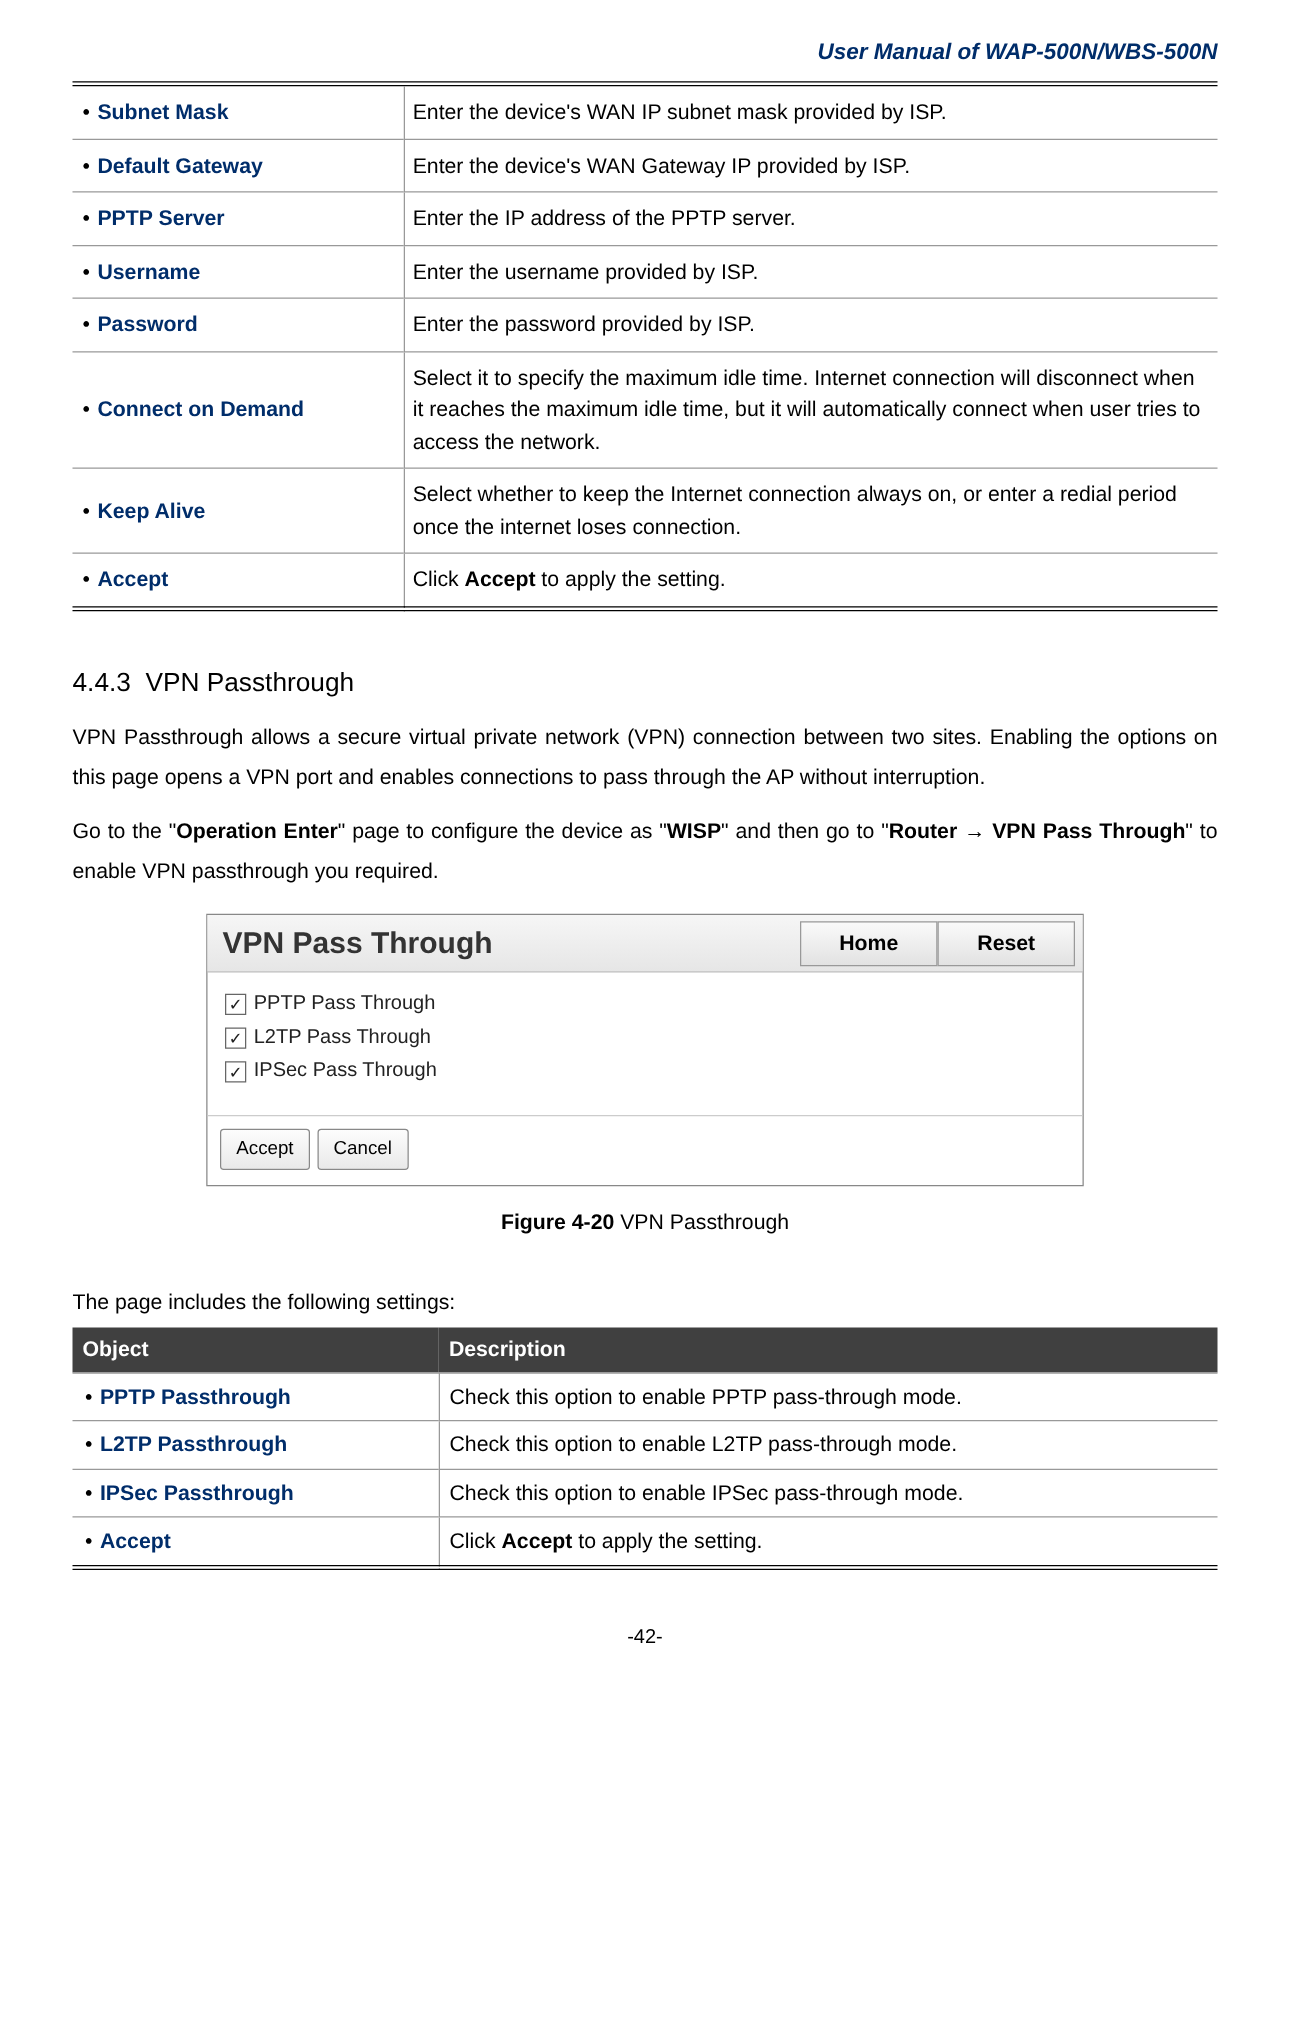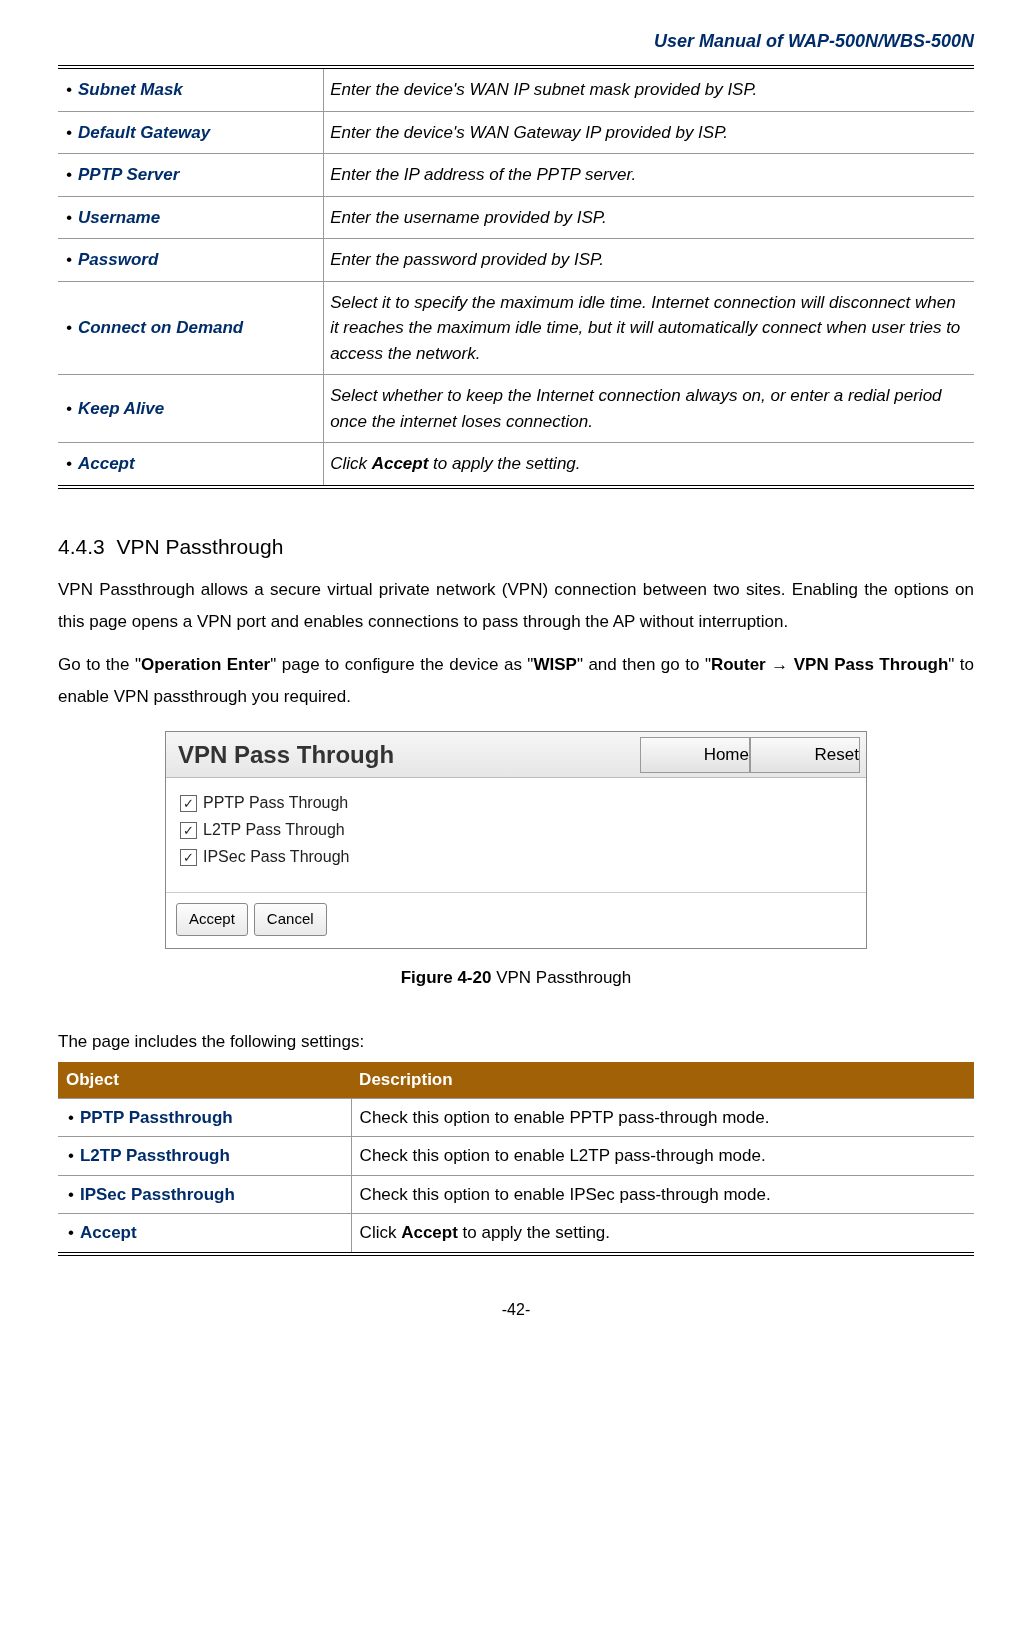--- a/index.html
+++ b/index.html
@@ -25,21 +25,20 @@
   }
   table.params {
     border-collapse: collapse;
     width: 100%;
     border-bottom: 4px double #000;
   }
   table.params td {
     vertical-align: middle;
     padding: 8px 6px;
     border-top: 1px solid #999;
-    font-style: italic;
   }
   table.params tr:first-child td {
     border-top: none;
   }
   td.param-name {
     width: 29%;
     color: #002d6a;
     font-weight: bold;
     border-right: 1px solid #999;
   }
@@ -90,23 +89,24 @@
   .ui-topbuttons {
     display: flex;
     gap: 0;
   }
   .ui-topbuttons .btn {
     width: 110px;
     height: 36px;
     border: 1px solid #999;
     background: linear-gradient(#fafafa,#e2e2e2);
     font-size: 17px;
-    text-align: right;
+    text-align: center;
     line-height: 34px;
     box-sizing: border-box;
+    font-weight: bold;
   }
   .ui-body {
     padding: 10px 14px 6px 14px;
     font-size: 16px;
     color: #222;
   }
   .ui-body label {
     display: flex;
     align-items: center;
     gap: 6px;
@@ -144,21 +144,21 @@
     margin: 16px 0 36px 0;
   }
   .figure-caption b { font-weight: bold; }
 
   table.settings {
     border-collapse: collapse;
     width: 100%;
     border-bottom: 4px double #000;
   }
   table.settings th {
-    background: #a16207;
+    background: #404040;
     color: #fff;
     text-align: left;
     font-weight: bold;
     padding: 5px 8px;
     font-size: 17px;
   }
   table.settings th:first-child { width: 32%; }
   table.settings td {
     padding: 6px 8px;
     border-top: 1px solid #999;

